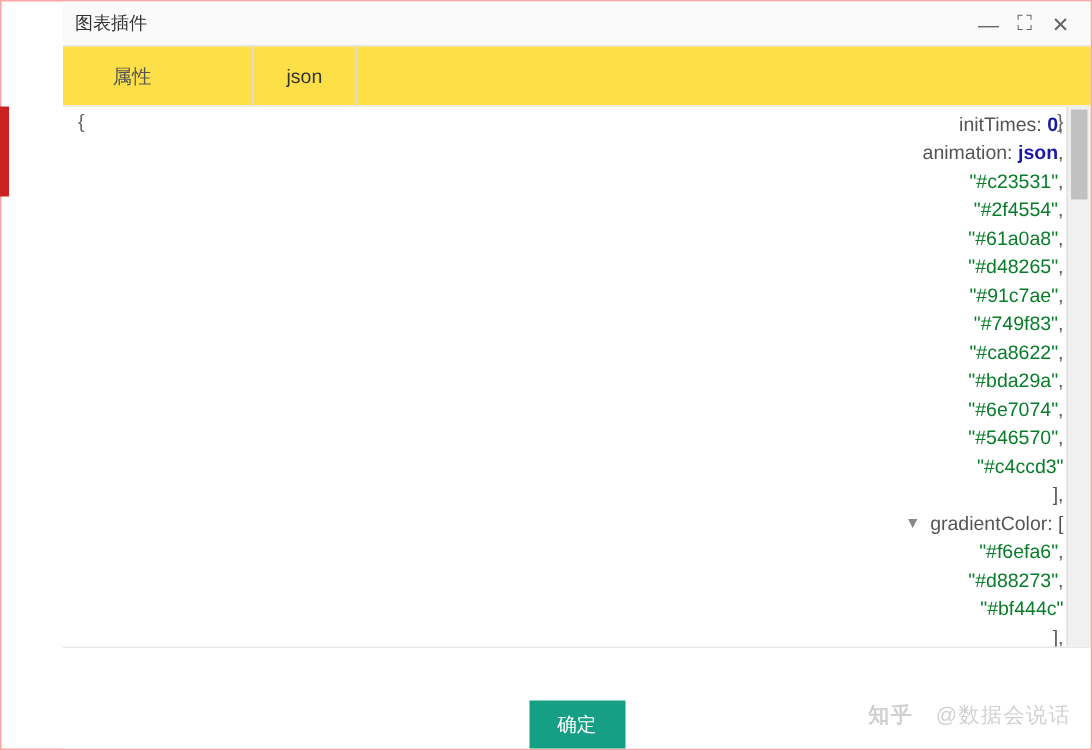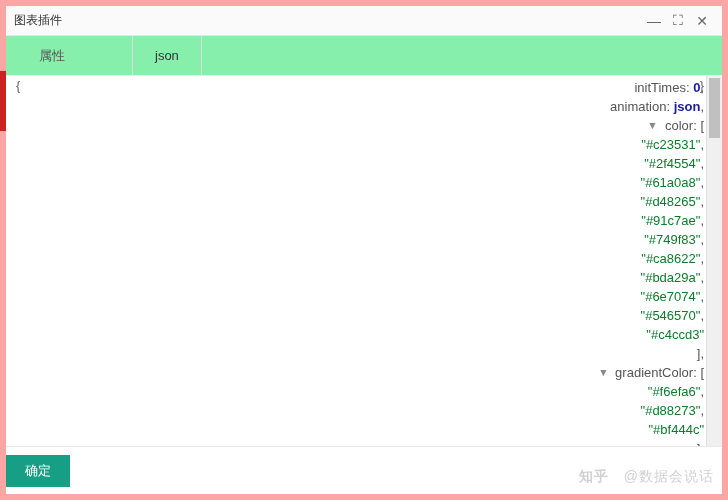--- a/index.html
+++ b/index.html
@@ -1,37 +1,37 @@
 <!DOCTYPE html>
 <html><head>
 <meta charset="utf-8">
 <style>
 * { margin: 0; padding: 0; box-sizing: border-box; }
 body { width: 728px; height: 500px; font-family: "Microsoft YaHei", sans-serif; font-size: 13px; background: #fff; position: relative; overflow: hidden; }
-.dialog { width: 728px; height: 500px; border: 6px solid #fca5a5; display: flex; flex-direction: column; background: #fff; }
+.dialog { width: 728px; height: 500px; border: 1px solid #fca5a5; display: flex; flex-direction: column; background: #fff; padding-left: 41px; }
 .titlebar { height: 30px; display: flex; align-items: center; padding: 0 8px; border-bottom: 1px solid #e5e5e5; background: #fafafa; }
 .titlebar .title { flex: 1; font-size: 12px; color: #333; }
 .win-ctrl { width: 24px; text-align: center; color: #666; cursor: pointer; font-size: 14px; }
-.tabs { height: 40px; display: flex; align-items: center; background: #86efac; border-bottom: 1px solid #eee; padding-left: 10px; position: relative; }
+.tabs { height: 40px; display: flex; align-items: center; background: #fde047; border-bottom: 1px solid #eee; padding-left: 10px; position: relative; }
 .tab { padding: 0 22px; height: 40px; line-height: 40px; color: #555; font-size: 13px; cursor: pointer; border-left: 1px solid transparent; border-right: 1px solid transparent; }
 .tab.active { border-left: 1px solid #ddd; border-right: 1px solid #ddd; color: #333; margin-left: 44px; }
 .content { flex: 1; position: relative; overflow: hidden; }
 .json-area { position: absolute; left: 10px; right: 18px; top: 0; bottom: 0; overflow: hidden; font-family: Arial, sans-serif; font-size: 13px; color: #333; line-height: 19px; }
 .brace-l { position: absolute; left: 0; top: 0; color: #666; }
 .brace-r { position: absolute; right: 0; top: 0; color: #666; }
 .json-center { text-align: right; padding-top: 2px; }
 .json-center .row { display: block; }
 .k { color: #555; }
 .b { color: #1a1aa6; font-weight: bold; }
 .s { color: #097d2a; }
 .p { color: #555; }
 .tri { color: #888; display: inline-block; transform: scale(0.8); margin-right: 2px; }
 .scrollbar-track { position: absolute; right: 0; top: 0; bottom: 0; width: 16px; background: #f0f0f0; border-left: 1px solid #e0e0e0; }
 .scrollbar-thumb { position: absolute; top: 2px; left: 2px; right: 2px; height: 60px; background: #c0c0c0; border-radius: 0; }
-.footer { height: 48px; display: flex; align-items: flex-start; justify-content: center; gap: 16px; border-top: 1px solid #e8e8e8; background: #fff; flex-direction: column; }
+.footer { height: 68px; display: flex; align-items: flex-end; justify-content: center; gap: 16px; border-top: 1px solid #e8e8e8; background: #fff; }
 .btn { min-width: 64px; height: 32px; padding: 0 18px; border: none; color: #fff; font-size: 13px; cursor: pointer; }
 .btn.ok { background: #169f85; }
 .btn.cancel { background: #169f85; }
 .left-slice { position: absolute; left: 0; top: 71px; width: 6px; height: 60px; background: #c22; z-index: 2; }
 .watermark { position: absolute; right: 14px; bottom: 14px; color: rgba(120,120,120,0.35); font-size: 14px; letter-spacing: 1px; pointer-events: none; }
 .wm-logo { font-weight: 700; margin-right: 10px; }
 </style>
 </head>
 <body>
 
@@ -51,21 +51,20 @@
     <div class="tab active">json</div>
   </div>
 
   <div class="content">
     <div class="json-area">
       <span class="brace-l">{</span>
       <span class="brace-r">}</span>
       <div class="json-center" id="json-center">
           <div class="row"><span class="k">initTimes</span><span class="p">: </span><span class="b">0</span><span class="p">,</span></div>
           <div class="row"><span class="k">animation</span><span class="p">: </span><span class="b">json</span><span class="p">,</span></div>
-          <div class="row"><span class="tri">▼</span> <span class="k">color</span><span class="p">: [</span></div>
           <div class="row"><span class="s">"#c23531"</span><span class="p">,</span></div>
           <div class="row"><span class="s">"#2f4554"</span><span class="p">,</span></div>
           <div class="row"><span class="s">"#61a0a8"</span><span class="p">,</span></div>
           <div class="row"><span class="s">"#d48265"</span><span class="p">,</span></div>
           <div class="row"><span class="s">"#91c7ae"</span><span class="p">,</span></div>
           <div class="row"><span class="s">"#749f83"</span><span class="p">,</span></div>
           <div class="row"><span class="s">"#ca8622"</span><span class="p">,</span></div>
           <div class="row"><span class="s">"#bda29a"</span><span class="p">,</span></div>
           <div class="row"><span class="s">"#6e7074"</span><span class="p">,</span></div>
           <div class="row"><span class="s">"#546570"</span><span class="p">,</span></div>

